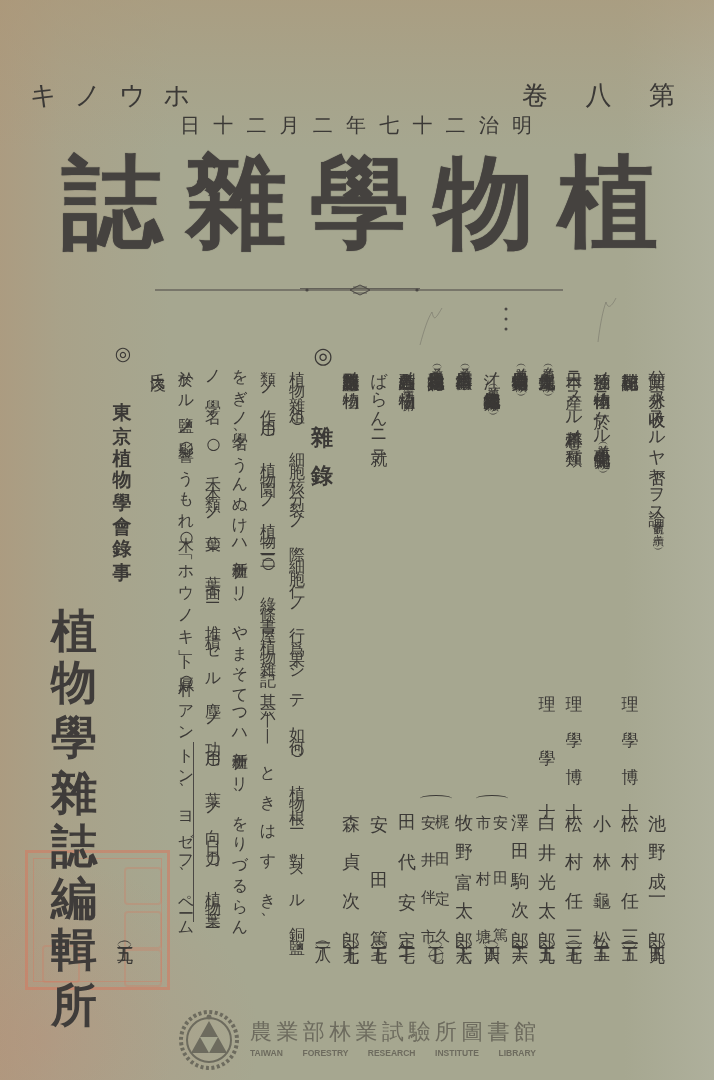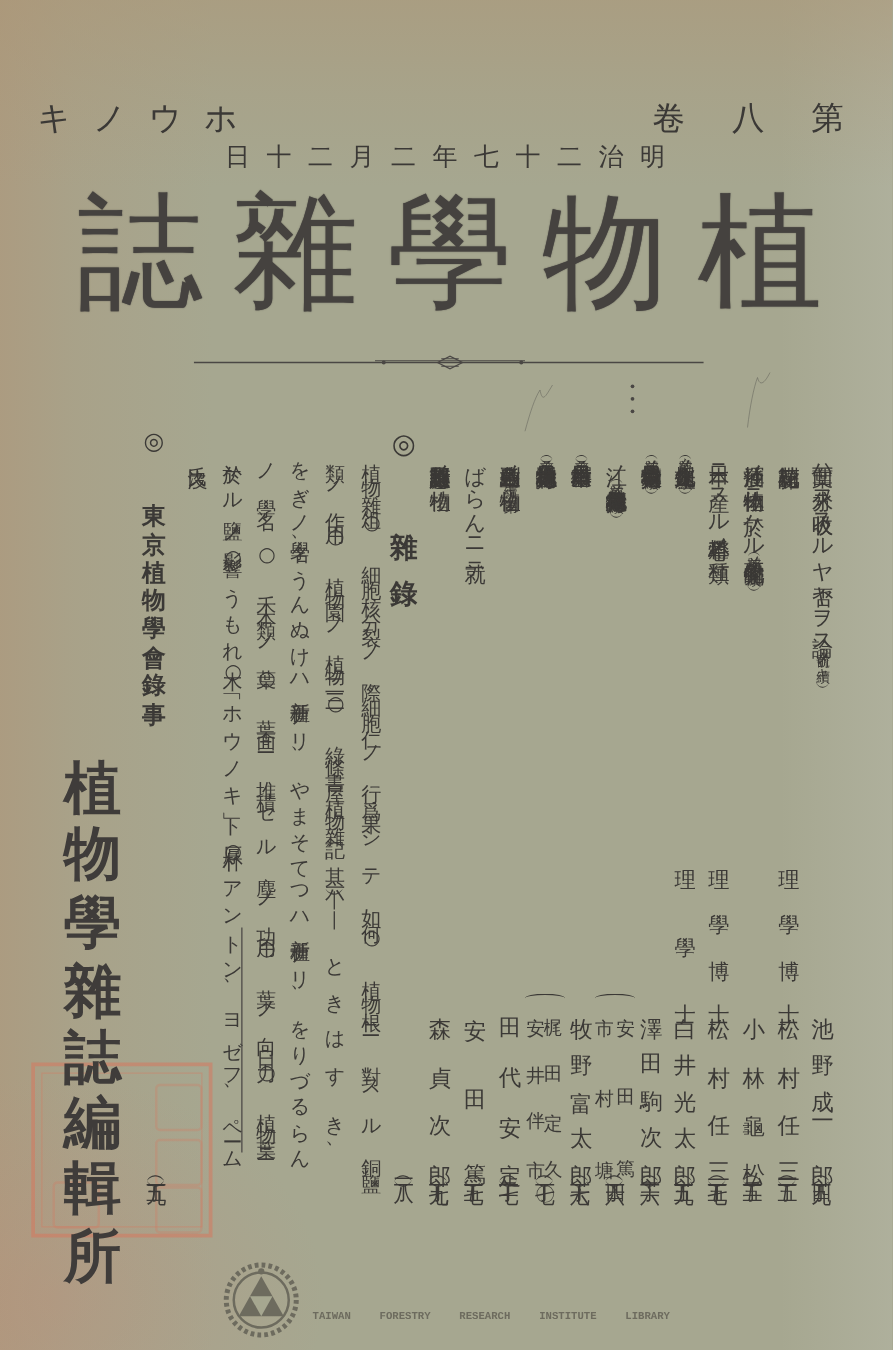--- a/index.html
+++ b/index.html
@@ -14,21 +14,21 @@
       #a6a790;
   }
   .rtl-h {
     position:absolute; white-space:nowrap; line-height:1;
     direction:rtl; unicode-bidi:bidi-override;
     text-align:justify; text-align-last:justify;
   }
   .issue   { left:30px;  top:82px;  width:160px; font-size:26px; }
   .volume  { left:522px; top:82px;  width:153px; font-size:26px; }
   .date    { left:180px; top:115px; width:352px; font-size:20px; }
-  .title   { left:62px;  top:152px; width:596px; font-size:100px; font-weight:normal; color:#45423f;
+  .title   { left:62px;  top:152px; width:596px; font-size:100px; font-weight:bold; color:#45423f;
              text-shadow:0 0 1px #45423f; }
   .toc-heading { left:232px; top:305px; width:246px; font-size:26px; font-weight:bold; }
 
   .divider { position:absolute; left:155px; top:282px; width:408px; height:16px; }
   .heading-dots { position:absolute; left:502px; top:305px; width:8px; height:28px; }
   .pencil { position:absolute; left:0; top:0; width:714px; height:400px; pointer-events:none; }
 
   .v { position:absolute; writing-mode:vertical-rl; line-height:1; }
 
   .article { position:absolute; top:355px; left:calc(var(--x) - 10px); width:20px; height:650px; }
@@ -63,21 +63,21 @@
            border:3px solid rgba(214,120,95,0.55); box-sizing:border-box; }
   .stamp-inner { position:absolute; left:5px; top:5px; right:5px; bottom:5px;
            border:1.5px solid rgba(214,120,95,0.4); }
   .stamp-mark { position:absolute; width:34px; height:34px; border:2px solid rgba(214,120,95,0.28); border-radius:4px; }
 
   .lib-logo { position:absolute; left:178px; top:1009px; width:62px; height:62px; }
   .lib-zh { position:absolute; left:250px; top:1021px; width:286px; font-size:22px; line-height:1;
             color:#6d6b5e; white-space:nowrap; text-align:justify; text-align-last:justify; }
   .lib-en { position:absolute; left:250px; top:1049px; width:286px; font-size:8.5px; line-height:1;
             color:#6d6b5e; white-space:nowrap; text-align:justify; text-align-last:justify;
-            font-family:Liberation Mono, monospace; font-weight:bold; }
+            font-family:Liberation Sans, sans-serif; font-weight:bold; }
 </style>
 </head>
 <body>
 
 <div id="page">
 
   <div class="rtl-h issue">ホウノキ</div>
   <div class="rtl-h volume">第八卷</div>
   <div class="rtl-h date">明治二十七年二月二十日</div>
   <div class="rtl-h title">植物學雜誌</div>
@@ -207,15 +207,16 @@
   <div class="v publisher">植物學雜誌編輯所</div>
   <div class="v society-page">（九五丁）</div>
 
   <svg class="lib-logo" viewBox="0 0 62 62">
     <circle cx="31" cy="31" r="28" fill="none" stroke="#6d6b5e" stroke-width="4" stroke-dasharray="3 2.5"></circle>
     <circle cx="31" cy="31" r="22" fill="none" stroke="#6d6b5e" stroke-width="2"></circle>
     <path d="M31 12 L49 44 L13 44 Z" fill="#6d6b5e"></path>
     <path d="M22 28 L40 28 L31 44 Z" fill="#a6a790"></path>
     <circle cx="31" cy="8" r="2.5" fill="#6d6b5e"></circle>
   </svg>
+  <div class="lib-zh">農業部林業試驗所圖書館</div>
   <div class="lib-en">TAIWAN FORESTRY RESEARCH INSTITUTE LIBRARY</div>
 
 </div>
 
 </body></html>

